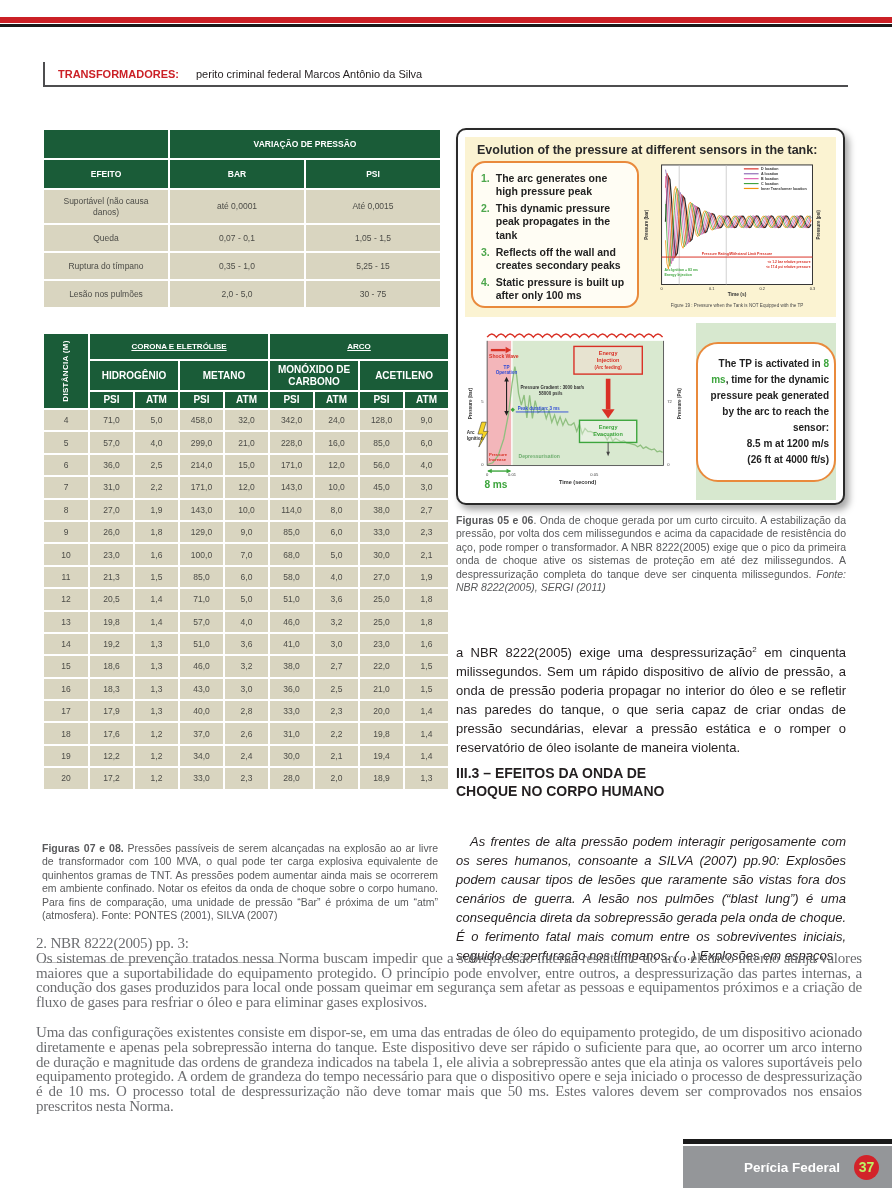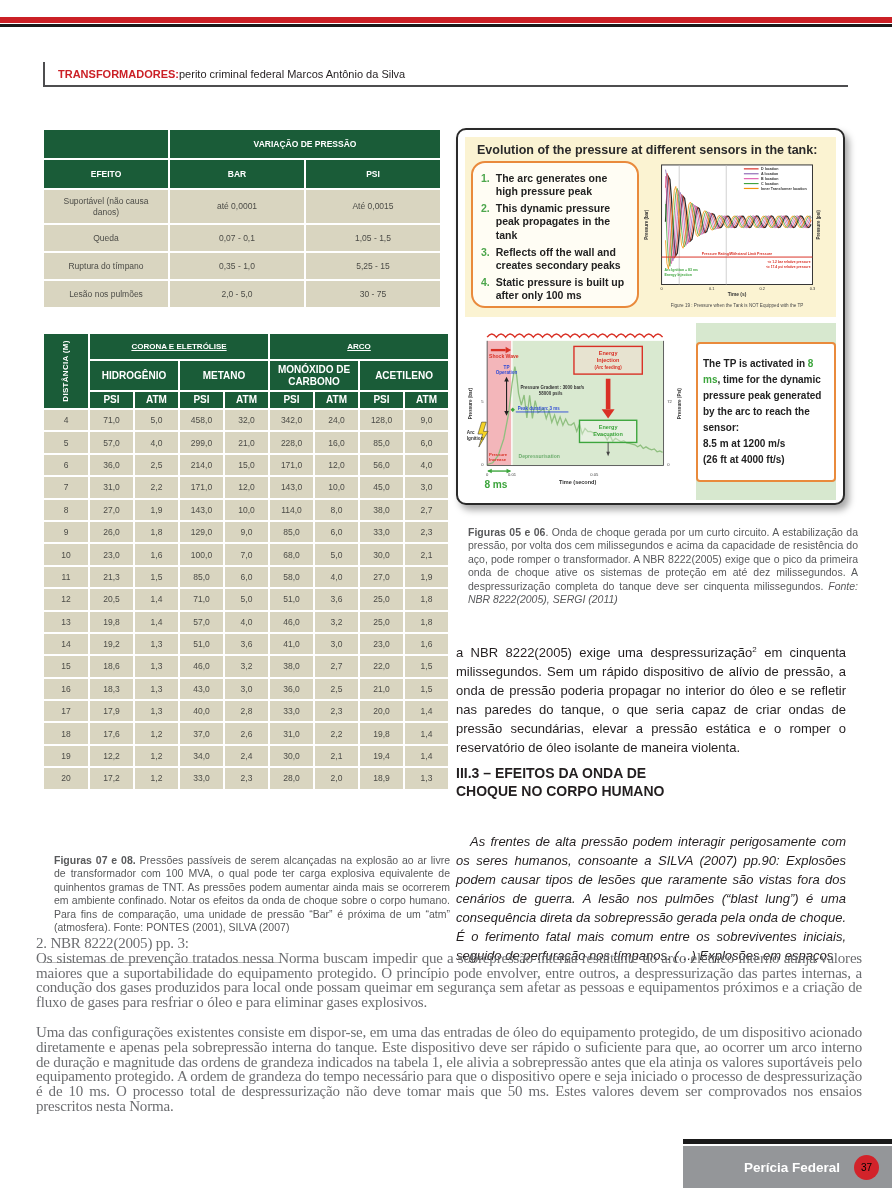--- a/index.html
+++ b/index.html
@@ -3,62 +3,62 @@
 <meta charset="utf-8">
 <style>
   html,body{margin:0;padding:0;background:#fff;}
   .page{position:relative;width:892px;height:1190px;background:#fff;overflow:hidden;
         font-family:"Liberation Sans",sans-serif;color:#231f20;}
   .topbar-red{position:absolute;top:17px;left:0;width:892px;height:6px;background:#cb2026;}
   .topbar-black{position:absolute;top:24px;left:0;width:892px;height:3px;background:#1a1a1a;}
   .header-rule{position:absolute;top:62px;left:43px;width:805px;height:25px;
         border-left:2px solid #4d4d4f;border-bottom:2px solid #4d4d4f;box-sizing:border-box;
         display:flex;align-items:center;padding-left:13px;font-size:11px;}
-  .hdr-tag{color:#cb2026;font-weight:bold;margin-right:0;}
+  .hdr-tag{color:#cb2026;font-weight:bold;margin-right:17px;}
   .hdr-sub{color:#231f20;}
 
   
   table{border-collapse:separate;border-spacing:2px;table-layout:fixed;}
   .t1{position:absolute;top:128px;left:42px;width:396px;}
   .t1 th{background:#1a5c38;color:#fff;font-size:8.5px;font-weight:bold;height:28px;padding:0 2px;}
   .t1 td{background:#d9d5c0;color:#4c4c47;font-size:8.5px;text-align:center;height:26px;padding:0 6px;line-height:1.25;}
   .t1 tr.h-lg td{height:33px;}
   .t2{position:absolute;top:332px;left:42px;width:396px;}
   .t2 th{background:#1a5c38;color:#fff;font-weight:bold;padding:0 1px;font-size:10px;line-height:1.15;}
   .t2 tr.gr th{height:25px;font-size:8px;text-decoration:underline;}
   .t2 tr.sg th{height:29px;}
   .t2 tr.un th{height:16px;}
   .t2 td{background:#d9d5c0;color:#4c4c47;font-size:8.5px;text-align:center;height:20.4px;padding:0;}
   .t2 th.dist{position:relative;}
   .vert{position:absolute;left:50%;top:50%;transform:translate(-50%,-50%) rotate(-90deg);
         white-space:nowrap;font-size:8px;letter-spacing:.3px;}
 
-  .caption{position:absolute;font-size:10.5px;line-height:13.4px;color:#58595b;text-align:justify;margin:12px;}
+  .caption{position:absolute;font-size:10.5px;line-height:13.4px;color:#58595b;text-align:justify;margin:0;}
   #cap0708{top:842px;left:42px;width:396px;}
   #cap0506{top:514px;left:456px;width:390px;}
   .caption b{font-weight:bold;}
   .caption i{font-style:italic;}
 
   
   .figure-box{position:absolute;top:128px;left:456px;width:389px;height:377px;box-sizing:border-box;
         border:2px solid #2a2a2a;border-radius:10px;box-shadow:4px 5px 7px rgba(0,0,0,.35);
         background:#fff;padding:7px;}
   .slide1{background:#fbf3d2;height:180px;position:relative;}
   .slide-title{font-size:12.5px;font-weight:bold;color:#2a2a2a;padding:6px 0 2px 12px;}
   .slide1-row{display:flex;}
   .list-box{margin:2px 0 0 6px;width:168px;height:147px;background:#fffdf4;border:2.5px solid #e98a3c;
         border-radius:14px;padding:9px 5px 0 8px;box-sizing:border-box;}
   .li{display:flex;font-size:10.5px;font-weight:bold;color:#222;line-height:1.25;margin-bottom:4px;}
   .li .num{color:#4ca64c;margin-right:6px;}
   .chart05{flex:1;display:flex;justify-content:center;}
   .slide2{margin-top:6px;height:177px;display:flex;background:#fff;}
   #svg06{width:240px;height:177px;}
   .note-area{flex:1;background:#d7e8cf;margin-left:2px;display:flex;align-items:center;justify-content:center;}
-  .note-box{width:126px;background:#fff;border:2px solid #e98a3c;border-radius:4px;
-        padding:12px 5px;text-align:left;font-size:10px;font-weight:bold;color:#222;line-height:1.6;}
+  .note-box{width:126px;background:#fff;border:2px solid #e98a3c;border-radius:22px;
+        padding:12px 5px;text-align:right;font-size:10px;font-weight:bold;color:#222;line-height:1.6;}
   .grn{color:#3da53d;}
   .note-bold{font-weight:bold;}
 
   .body-text{position:absolute;left:456px;width:390px;font-size:13px;line-height:19px;
         color:#231f20;text-align:justify;margin:0;}
   #body-p1{top:640px;}
   #body-p2{top:832px;text-indent:14px;font-style:italic;}
   sup{font-size:8px;}
   .body-heading{position:absolute;left:456px;top:764px;margin:0;font-size:14px;line-height:18px;
         font-weight:bold;color:#231f20;}
@@ -66,22 +66,22 @@
   .fn-rule{position:absolute;top:962px;left:43px;width:238px;border-top:1.5px solid #b9b9b9;}
   .footnotes{position:absolute;top:936px;left:36px;width:826px;font-size:15px;line-height:14.8px;
         color:#6d6e71;letter-spacing:-.2px;text-align:justify;font-family:Liberation Serif, serif;}
   .footnotes p{margin:0;}
   .footnotes p.gap{margin-top:15px;}
 
   .footer-black{position:absolute;top:1139px;left:683px;width:209px;height:5px;background:#1a1a1a;}
   .footer{position:absolute;top:1146px;left:683px;width:209px;height:42px;background:#949699;
         display:flex;align-items:center;justify-content:flex-end;gap:14px;padding-right:13px;box-sizing:border-box;}
   .footer-brand{color:#fff;font-weight:bold;font-size:13.5px;}
-  .page-badge{width:25px;height:25px;border-radius:50%;background:#d2232a;color:#000000;font-weight:normal;
-        font-size:10px;display:flex;align-items:center;justify-content:center;flex:0 0 auto;}
+  .page-badge{width:25px;height:25px;border-radius:50%;background:#d2232a;color:#bef264;font-weight:bold;
+        font-size:14px;display:flex;align-items:center;justify-content:center;flex:0 0 auto;}
 
   
   text{font-family:"Liberation Sans",sans-serif;}
   .s-red{fill:#d93025;font-weight:bold;}
   .s-blue{fill:#2f4bd6;font-weight:bold;}
   .s-grn{fill:#3da53d;font-weight:bold;}
   .s-dk{fill:#333;font-weight:bold;}
 </style>
 </head>
 <body>

